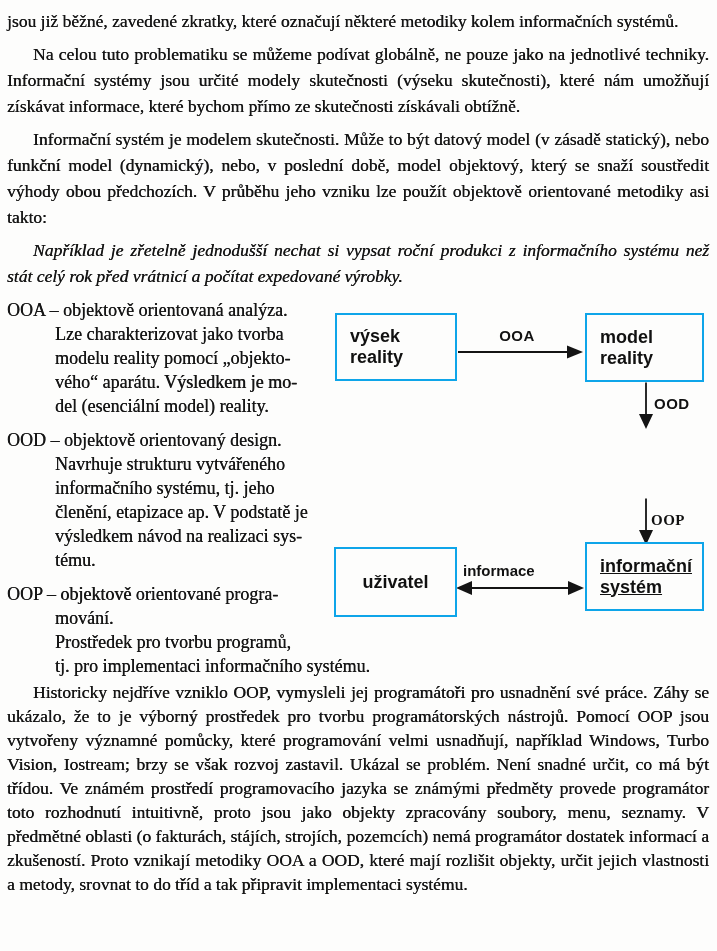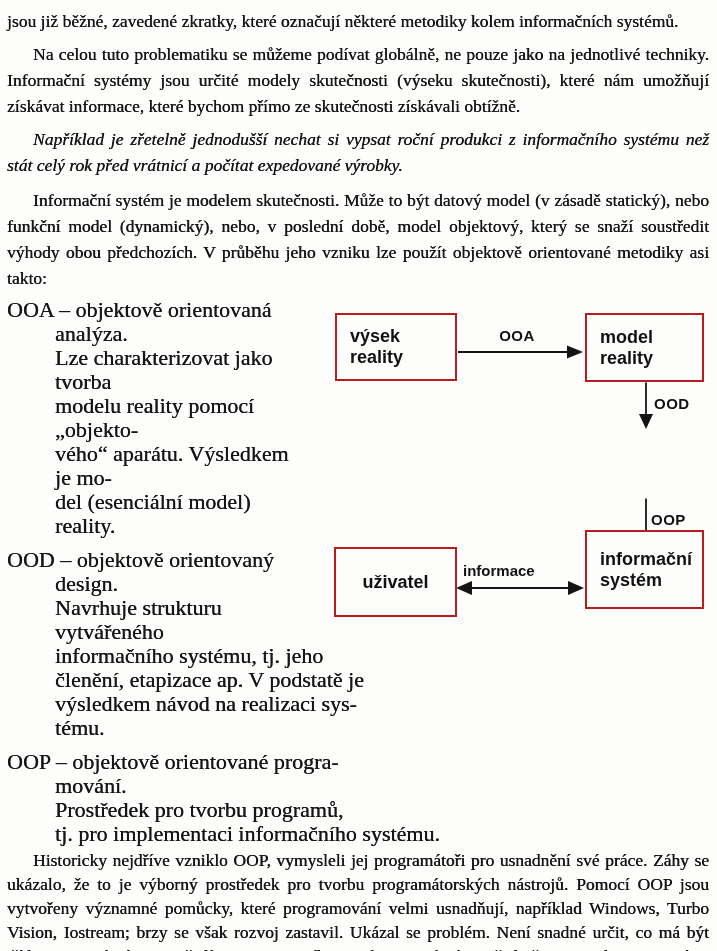--- a/index.html
+++ b/index.html
@@ -23,81 +23,81 @@
     text-align: justify;
     text-indent: 26px;
   }
   .para.no-indent { text-indent: 0; }
   .para.italic { font-style: italic; margin: 3px 0 9px 0; }
   .para.closing { line-height: 24px; margin: 2px 0 0 0; }
 
   
   .def-item {
     white-space: pre-line;
-    font-size: 22px;
+    font-size: 18px;
     line-height: 24px;
     padding-left: 48px;
     text-indent: -48px;
     margin-bottom: 10px;
   }
   .def-item:last-child { margin-bottom: 0; }
 
   
   .diagram {
     float: right;
     position: relative;
     width: 392px; height: 330px;
     margin: 0 0 6px 8px;
     text-shadow: none;
   }
   .diagram svg { position: absolute; left: 0; top: 0; }
   .node {
     position: absolute;
     box-sizing: border-box;
-    border: 2px solid #b91c1c;
+    border: 2px solid #0ea5e9;
     background: #fdfdfc;
     display: flex; flex-direction: column; justify-content: center;
     padding-left: 13px;
     font-family: "Liberation Sans", "DejaVu Sans", sans-serif;
     font-weight: bold;
     font-size: 18px; line-height: 21px;
     color: #111;
   }
   .node .node-label { white-space: pre-line; }
   .n-vysek     { left: 18px;  top: 15px;  width: 122px; height: 68px; }
   .n-model     { left: 268px; top: 15px;  width: 119px; height: 69px; }
   .n-struktura { left: 268px; top: 131px; width: 117px; height: 69px; }
-  .n-infosys   { left: 268px; top: 232px; width: 119px; height: 79px; }
+  .n-infosys   { left: 268px; top: 244px; width: 119px; height: 69px; text-decoration: underline; }
   .n-uzivatel  { left: 17px;  top: 249px; width: 123px; height: 70px;
                  padding-left: 0; align-items: center; }
   .edge-label {
     position: absolute;
     font-family: "Liberation Sans", "DejaVu Sans", sans-serif;
     font-weight: bold;
     font-size: 15px; line-height: 22px;
     letter-spacing: 0.5px;
     color: #111;
   }
   .lbl-ooa       { left: 155px; top: 27px;  width: 90px;  text-align: center; }
   .lbl-ood       { left: 337px; top: 95px; }
-  .lbl-oop       { left: 334px; top: 211px; }
+  .lbl-oop       { left: 334px; top: 211px; font-family: Liberation Serif, serif; }
   .lbl-informace { left: 146px; top: 262px; width: 114px; letter-spacing: 0; }
 </style>
 </head>
 <body>
 
 <div class="page">
 
   <p class="para no-indent">jsou již běžné, zavedené zkratky, které označují některé metodiky kolem informačních systémů.</p>
 
   <p class="para">Na celou tuto problematiku se můžeme podívat globálně, ne pouze jako na jednotlivé techniky. Informační systémy jsou určité modely skutečnosti (výseku skutečnosti), které nám umožňují získávat informace, které bychom přímo ze skutečnosti získávali obtížně.</p>
 
+  <p class="para">Informační systém je modelem skutečnosti. Může to být datový model (v zásadě statický), nebo funkční model (dynamický), nebo, v poslední době, model objektový, který se snaží soustředit výhody obou předchozích. V průběhu jeho vzniku lze použít objektově orientované metodiky asi takto:</p>
+
   <p class="para italic">Například je zřetelně jednodušší nechat si vypsat roční produkci z informačního systému než stát celý rok před vrátnicí a počítat expedované výrobky.</p>
-
-  <p class="para">Informační systém je modelem skutečnosti. Může to být datový model (v zásadě statický), nebo funkční model (dynamický), nebo, v poslední době, model objektový, který se snaží soustředit výhody obou předchozích. V průběhu jeho vzniku lze použít objektově orientované metodiky asi takto:</p>
 
   <div class="diagram">
     <svg width="392" height="330" viewBox="0 0 392 330">
 
       <line x1="141" y1="54" x2="252" y2="54" stroke="#141414" stroke-width="1.8"></line>
       <polygon points="266,54 250,47.5 250,60.5" fill="#141414"></polygon>
 
       <line x1="329" y1="84.5" x2="329" y2="117" stroke="#141414" stroke-width="1.8"></line>
       <polygon points="329,131 322,116 336,116" fill="#141414"></polygon>
 

